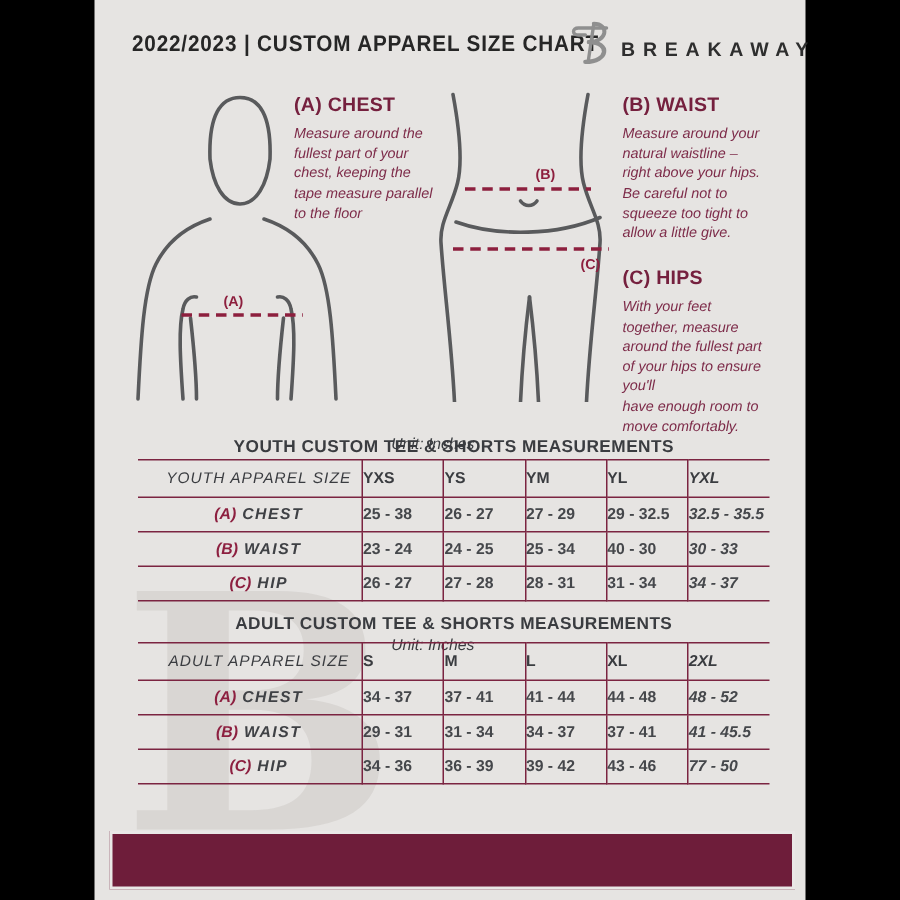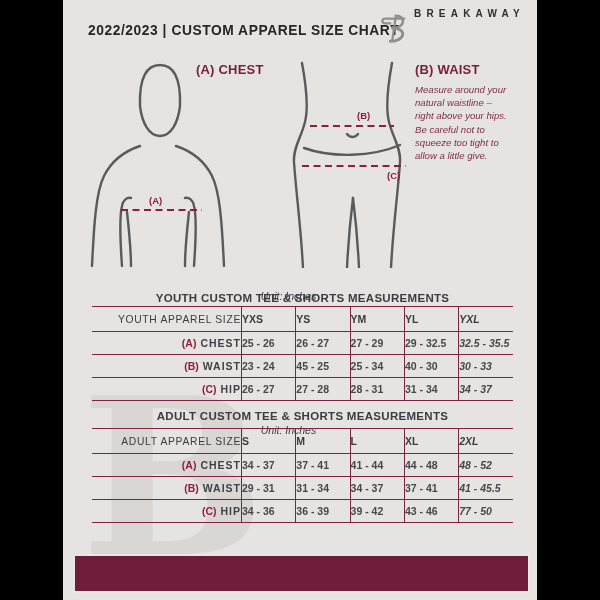--- a/index.html
+++ b/index.html
@@ -13,21 +13,21 @@
   
   #watermark{position:absolute;left:18px;top:368px;font-family:"DejaVu Serif",serif;
              font-weight:bold;font-size:218px;line-height:1;color:rgba(120,114,110,0.12);
              letter-spacing:-6px;user-select:none;}
 
   
   #hdr-title{position:absolute;left:25px;top:21px;font-size:15px;font-weight:bold;
              color:#262626;letter-spacing:.6px;transform:scaleX(.92);transform-origin:left top;
              white-space:nowrap;}
   #logo{position:absolute;left:315px;top:12px;}
-  #brand{position:absolute;left:351px;top:8px;font-size:10px;font-weight:bold;
+  #brand{position:absolute;left:351px;top:25px;font-size:13px;font-weight:bold;
          letter-spacing:5.2px;color:#2e2e2e;}
 
   
   .fig{position:absolute;}
   #fig-torso{left:20px;top:60px;}
   #fig-hips{left:224px;top:60px;}
   .guide-text{position:absolute;width:116px;}
   #chest-block{left:133px;top:62px;}
   #right-col{left:352px;top:62px;width:124px;}
   .g-head{font-size:13px;font-weight:800;color:#75203e;letter-spacing:.2px;margin:0 0 6px 0;}
@@ -44,21 +44,21 @@
              font-size:11.5px;color:#3a3c40;letter-spacing:.3px;}
   .tbl-unit{position:absolute;width:421px;left:15px;text-align:center;font-style:italic;
             font-size:10.5px;color:#3a3c40;}
   table.sizes{position:absolute;left:29px;width:421px;border-collapse:collapse;
               table-layout:fixed;}
   table.sizes th,table.sizes td{border-top:1.5px solid #7b2441;border-bottom:1.5px solid #7b2441;
               border-right:1.5px solid #7b2441;padding:0;height:22px;text-align:left;
               font-size:10.5px;color:#45474b;font-weight:600;}
   table.sizes th{height:24px;font-weight:bold;color:#3a3c40;}
   table.sizes th:last-child,table.sizes td:last-child{border-right:none;font-style:italic;}
-  table.sizes .c0{width:137px;text-align:right;padding-left:12px;}
+  table.sizes .c0{width:137px;text-align:center;padding-left:12px;font-style:italic;}
   table.sizes th.c0{font-weight:500;letter-spacing:.7px;font-size:10.3px;}
   .pfx{color:#8d2040;font-weight:800;margin-right:4px;}
   .rowlbl{letter-spacing:1px;font-weight:600;color:#3f4145;}
   #youth-title{top:292px;} #youth-unit{top:290px;} #youth-table{top:306px;}
   #adult-title{top:410px;} #adult-unit{top:424px;} #adult-table{top:428px;}
 
   
   #footer-bar{position:absolute;left:10px;top:554px;width:453px;height:35px;
               background:#6e1d3a;border:2px solid #e9e7e6;}
 </style>
@@ -91,20 +91,25 @@
       <path class="outline" d="M39 206 C37 178 36 158 39 146 C40 140 44 137 48 138"></path>
       <path class="outline" d="M111 206 C113 178 114 158 111 146 C110 140 106 137 102 138"></path>
       <path class="outline" d="M44 152 C46 170 48 188 48 206"></path>
       <path class="outline" d="M106 152 C104 170 102 188 102 206"></path>
       <line class="dash" x1="38" y1="150" x2="119" y2="150"></line>
       <text x="66" y="144">(A)</text>
     </svg>
 
     <div id="chest-block" class="guide-text">
       <p class="g-head">(A) CHEST</p>
+      <p class="g-body">Measure around the
+fullest part of your
+chest, keeping the
+tape measure parallel
+to the floor</p>
     </div>
 
     <svg id="fig-hips" class="fig" width="120" height="208" viewBox="0 0 120 208">
       <path class="outline" d="M15 3 C20 30 21 50 18 62 C14 78 6 88 7 102 C9 132 14 168 16 208"></path>
       <path class="outline" d="M105 3 C100 30 99 50 102 62 C106 78 114 88 113 102 C111 132 106 168 104 208"></path>
       <path class="outline" d="M17 88 C45 98 85 97 113 85"></path>
       <path class="outline" d="M60 74 C63 78 68 78 71 74"></path>
       <path class="outline" d="M66 138 C63 162 61 186 60 208"></path>
       <path class="outline" d="M66 138 C69 162 71 186 72 208"></path>
       <line class="dash" x1="23" y1="66" x2="107" y2="66"></line>
@@ -115,48 +120,56 @@
 
     <div id="right-col" class="guide-text">
       <p class="g-head">(B) WAIST</p>
       <p class="g-body">Measure around your
 natural waistline –
 right above your hips.
 Be careful not to
 squeeze too tight to
 allow a little give.</p>
       <div class="g-gap"></div>
+      <p class="g-head">(C) HIPS</p>
+      <p class="g-body">With your feet
+together, measure
+around the fullest part
+of your hips to ensure
+you'll
+have enough room to
+move comfortably.</p>
     </div>
 
     <div id="youth-title" class="tbl-title">YOUTH CUSTOM TEE &amp; SHORTS MEASUREMENTS</div>
     <div id="youth-unit" class="tbl-unit">Unit: Inches</div>
     <table id="youth-table" class="sizes">
       <thead>
         <tr>
           <th class="c0">YOUTH APPAREL SIZE</th>
           <th>YXS</th>
           <th>YS</th>
           <th>YM</th>
           <th>YL</th>
           <th>YXL</th>
         </tr>
       </thead>
       <tbody>
         <tr>
           <td class="c0"><span class="pfx">(A)</span><span class="rowlbl">CHEST</span></td>
-          <td>25 - 26</td>
+          <td>25 - 38</td>
           <td>26 - 27</td>
           <td>27 - 29</td>
           <td>29 - 32.5</td>
           <td>32.5 - 35.5</td>
         </tr>
         <tr>
           <td class="c0"><span class="pfx">(B)</span><span class="rowlbl">WAIST</span></td>
           <td>23 - 24</td>
-          <td>45 - 25</td>
+          <td>24 - 25</td>
           <td>25 - 34</td>
           <td>40 - 30</td>
           <td>30 - 33</td>
         </tr>
         <tr>
           <td class="c0"><span class="pfx">(C)</span><span class="rowlbl">HIP</span></td>
           <td>26 - 27</td>
           <td>27 - 28</td>
           <td>28 - 31</td>
           <td>31 - 34</td>

